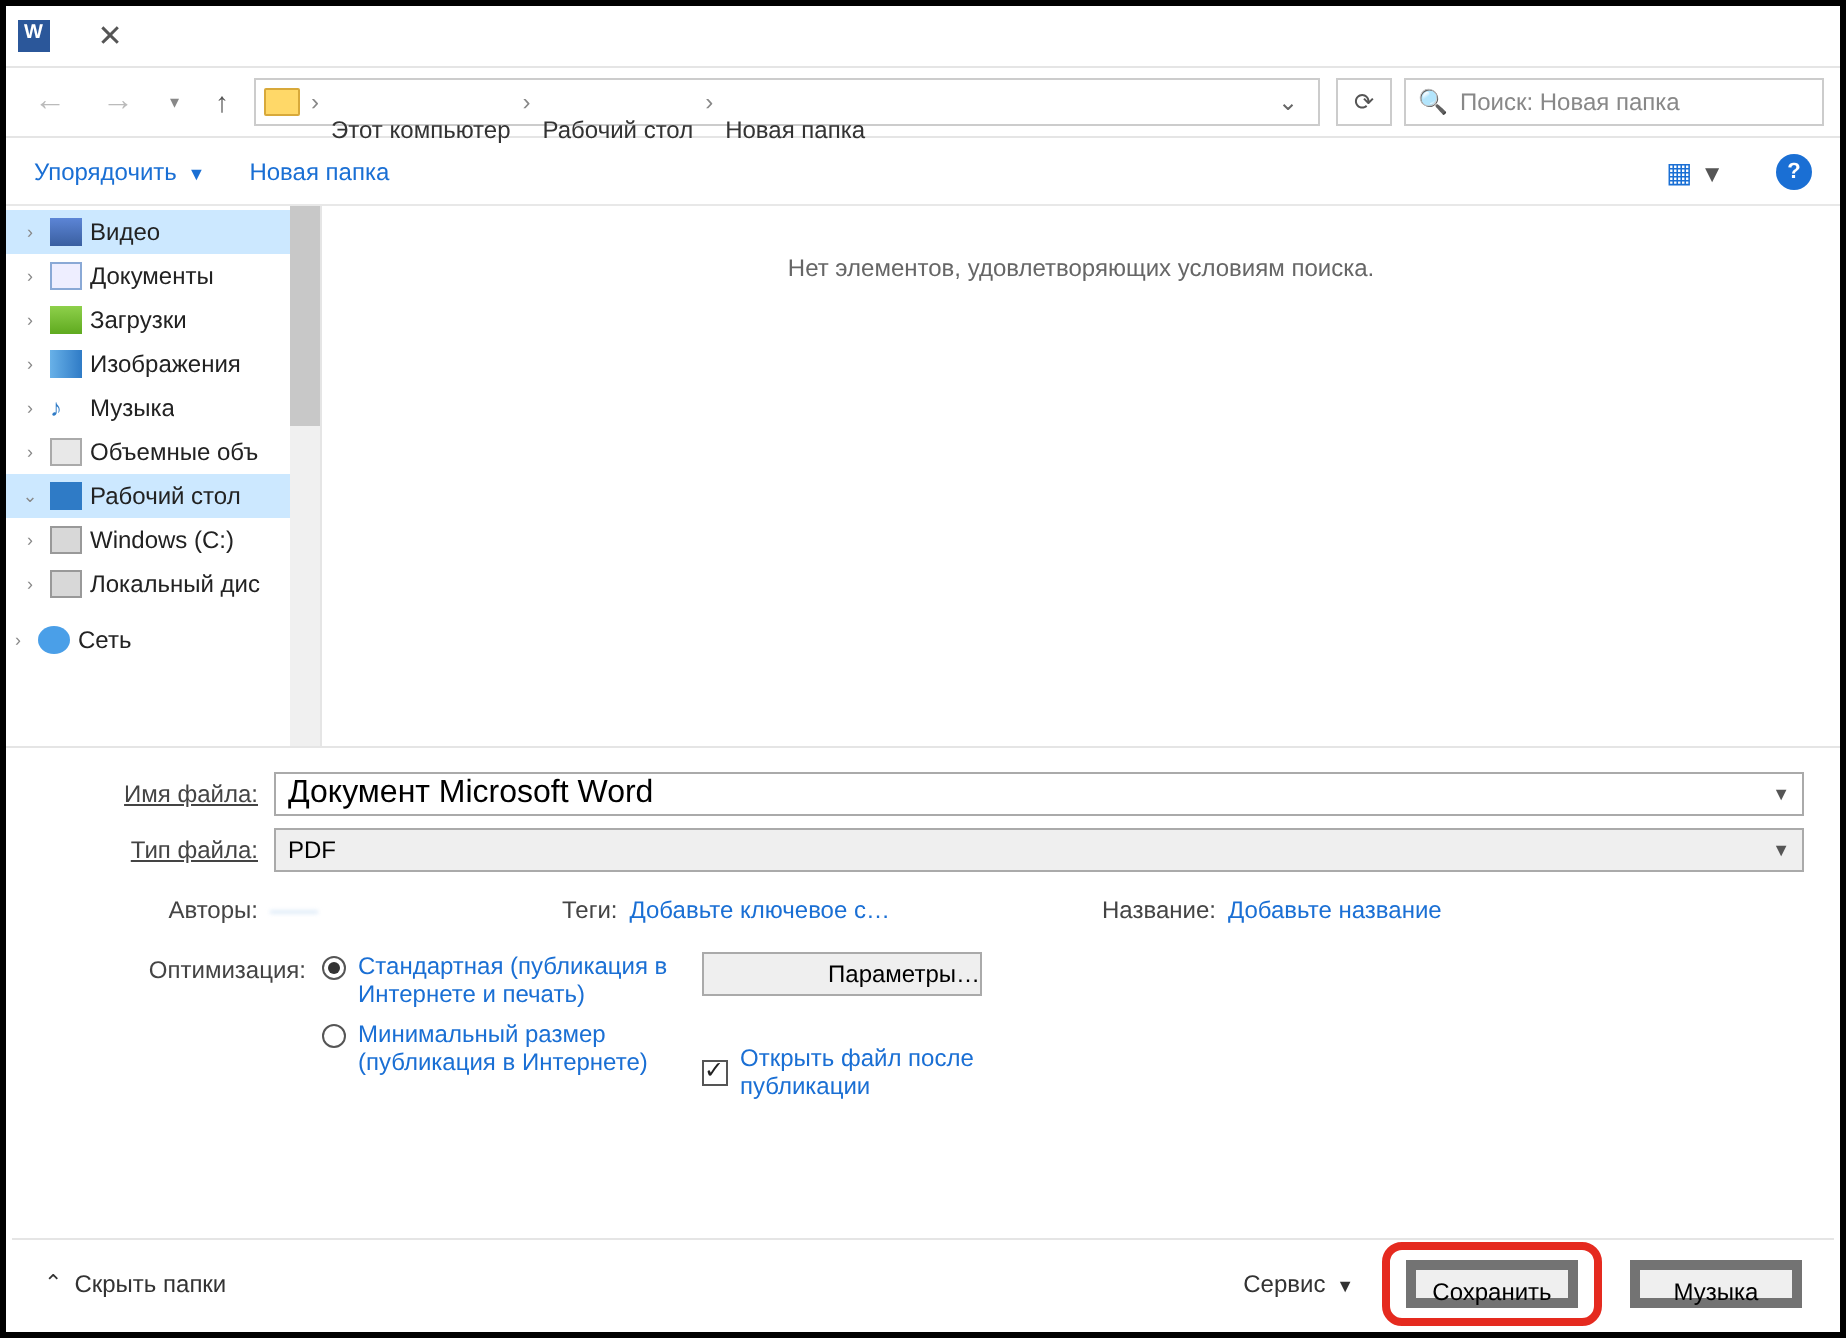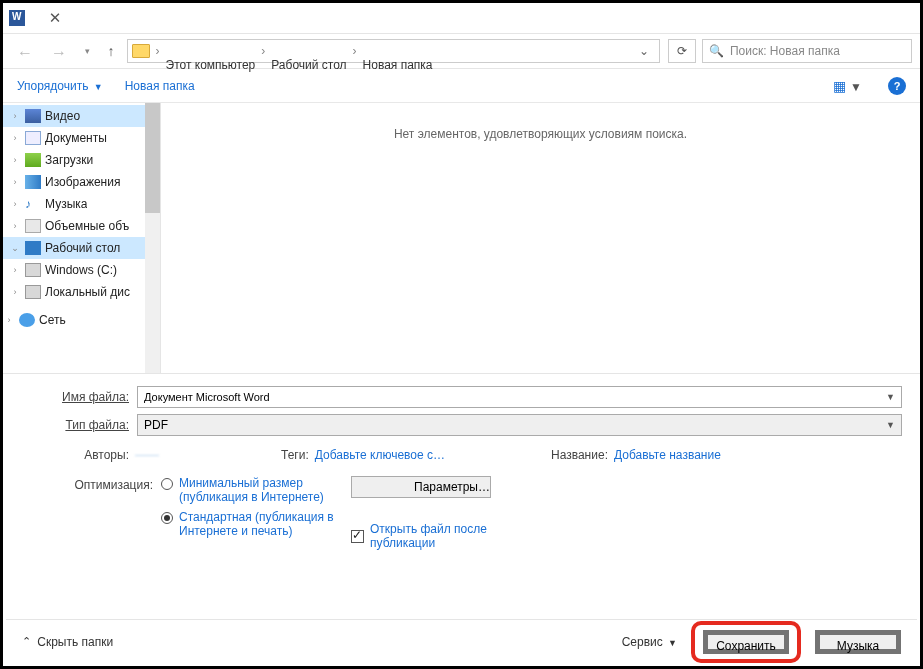--- a/index.html
+++ b/index.html
@@ -51,21 +51,21 @@
 .ic-drv{background:#d8d8d8;border:1px solid #999;}
 .ic-net{background:#4a9fe8;border-radius:50%;}
 
 .content { flex: 1; background: #fff; position: relative; }
 .empty-msg { text-align: center; color: #666; margin-top: 24px; }
 
 .form-area { border-top: 1px solid #e5e5e5; padding: 12px 18px 8px 18px; }
 .form-row { display: flex; align-items: center; margin-bottom: 6px; }
 .form-lbl { width: 116px; text-align: right; color: #444; padding-right: 8px; text-decoration: underline; }
 .form-field { flex: 1; height: 22px; border: 1px solid #aaa; background: #fff; padding: 0 6px; display:flex; align-items:center;}
-.form-field input { border: none; outline: none; width: 100%; font-size: 11px; background:transparent;}
+.form-field input { border: none; outline: none; width: 100%; font-size: 16px; background:transparent;}
 .form-field.select { background: #efefef; justify-content:space-between;}
 .form-field .dd { color:#555; font-size:9px;}
 
 .meta-row { display: flex; align-items: flex-start; margin-top: 12px; gap: 10px; }
 .meta-col { display:flex; gap:6px; align-items:flex-start;}
 .meta-lbl { color: #444; text-align:right;}
 .meta-link { color: #1a6fd4; }
 .meta-blur { color:#b8d4f0; filter:blur(1px);}
 
 .opt-row { display:flex; margin-top:14px; }
@@ -221,26 +221,26 @@
     <div class="meta-col">
       <span class="meta-lbl">Название:</span>
       <span class="meta-link">Добавьте название</span>
     </div>
   </div>
 
   <div class="opt-row">
     <div class="opt-lbl">Оптимизация:</div>
     <div class="opt-radios">
       <div class="radio-item">
+        <span class="r checked"></span>
+        <span class="t">Стандартная (публикация в Интернете и печать)</span>
+      </div>
+      <div class="radio-item">
         <span class="r"></span>
         <span class="t">Минимальный размер (публикация в Интернете)</span>
-      </div>
-      <div class="radio-item">
-        <span class="r checked"></span>
-        <span class="t">Стандартная (публикация в Интернете и печать)</span>
       </div>
     </div>
     <div class="opt-mid">
       <div class="param-btn">Параметры…</div>
       <div class="chk-row">
         <span class="chk on"></span>
         <span class="t">Открыть файл после публикации</span>
       </div>
     </div>
   </div>

